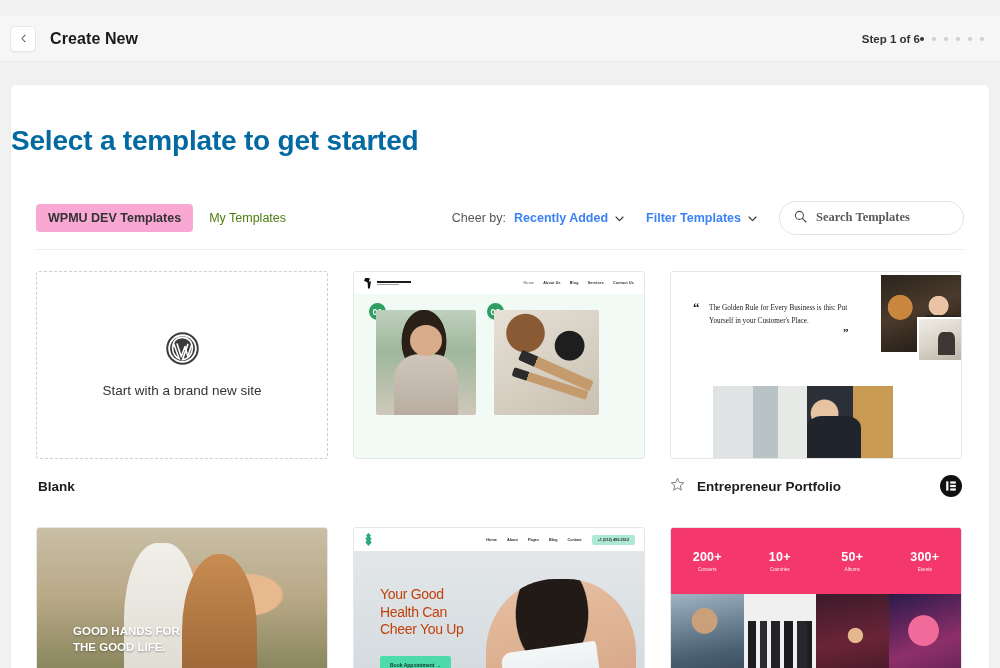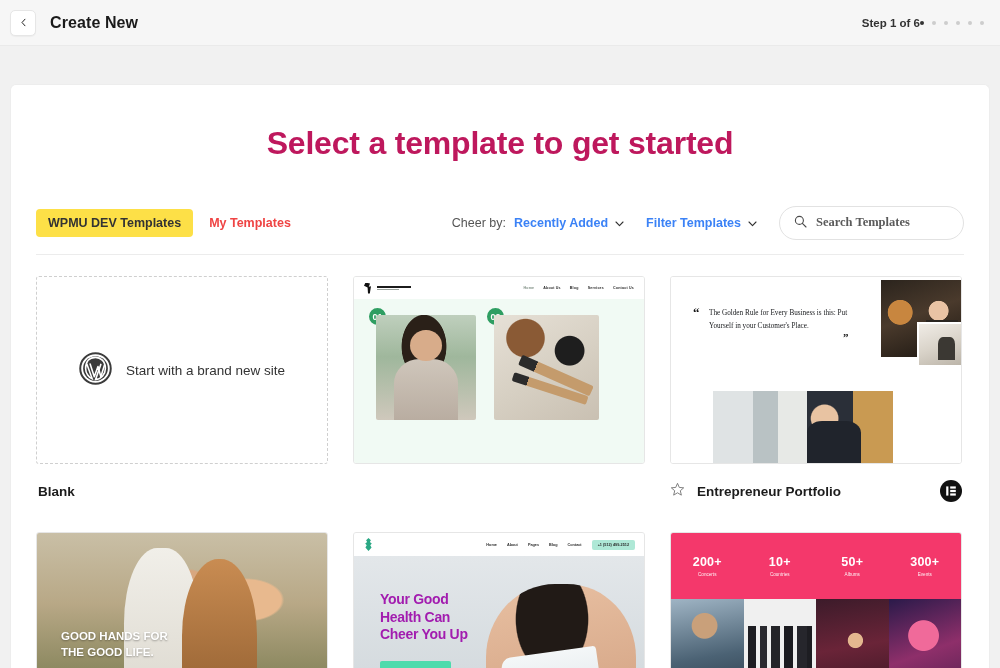--- a/index.html
+++ b/index.html
@@ -8,21 +8,21 @@
     width: 1000px; height: 668px;
     background: #f1f1f1;
     font-family: "Liberation Sans", sans-serif;
     overflow: hidden;
     color: #333;
   }
   #app { position: relative; width: 1000px; height: 668px; background: #f1f1f1; }
 
   
   .topbar {
-    position: absolute; left: 0; top: 0; width: 1000px; height: 46px;
+    position: absolute; left: 0; top: 16px; width: 1000px; height: 46px;
     background: #f6f6f6;
     border-bottom: 1px solid #eaeaea;
     display: flex; align-items: center;
   }
   .back-btn {
     width: 26px; height: 26px; margin-left: 10px;
     background: #ffffff; border: 1px solid #e6e6e6; border-radius: 5px;
     display: flex; align-items: center; justify-content: center;
     cursor: pointer; box-shadow: 0 1px 1px rgba(0,0,0,.04);
   }
@@ -44,39 +44,39 @@
   .panel {
     position: absolute; left: 10px; top: 84px;
     width: 980px; height: 600px;
     background: #ffffff;
     border: 1px solid #ededed;
     border-bottom: none;
     border-radius: 6px 6px 0 0;
     overflow: hidden;
   }
   .page-title {
-    margin-top: 40px; text-align: center;
-    font-size: 32px; font-weight: 700; color: #be185d; letter-spacing: -0.2px;
+    margin-top: 40px; 
+    font-size: 28px; font-weight: 700; color: #0369a1; letter-spacing: -0.2px;
   }
 
   
   .toolbar {
     margin: 45px 25px 0 25px;
     height: 48px;
     display: flex; align-items: center;
     border-bottom: 1px solid #ececec;
     padding-bottom: 16px;
   }
   .tabs { display: flex; align-items: center; gap: 4px; }
   .tab {
     font-size: 12.5px; font-weight: 700; color: #333;
     padding: 7px 12px; border-radius: 4px; cursor: pointer; white-space: nowrap;
   }
-  .tab.active { background: #fde047; }
-  .tab.inactive { font-weight: 700; color: #ef4444; }
+  .tab.active { background: #f9a8d4; }
+  .tab.inactive { font-weight: 400; color: #4d7c0f; }
 
   .toolbar-right { margin-left: auto; display: flex; align-items: center; gap: 22px; }
   .sortby { display: flex; align-items: center; gap: 8px; }
   .sortby-label { font-size: 12.5px; color: #555; }
   .dropdown {
     display: flex; align-items: center; gap: 7px;
     font-size: 12.5px; color: #3b82f6; font-weight: 600; cursor: pointer;
   }
   .chev { display: block; }
   .search {
@@ -97,21 +97,21 @@
   }
   .card { width: 292px; }
   .thumb {
     width: 292px; height: 188px;
     border: 1px solid #e6e6e6; border-radius: 3px;
     overflow: hidden; position: relative; background: #fff;
     cursor: pointer;
   }
   .thumb.blank {
     border: 1px dashed #cfcfcf;
-    display: flex; flex-direction: row; align-items: center; justify-content: center;
+    display: flex; flex-direction: column; align-items: center; justify-content: center;
     gap: 14px; background: #fff;
   }
   .blank-text { font-size: 13.5px; color: #333; }
 
   .card-foot {
     display: flex; align-items: center; gap: 12px;
     height: 38px; margin-top: 8px;
   }
   .card-title { font-size: 13.5px; font-weight: 700; color: #1c1c1c; }
   .card-title.blank-title { margin-left: 2px; }
@@ -211,21 +211,21 @@
   .gh { width:100%; height:100%; position:relative; overflow:hidden;
     background:
       radial-gradient(ellipse at 72% 36%, #e8b98e 0 12%, transparent 13%),
       radial-gradient(ellipse at 52% 30%, #d8a77f 0 10%, transparent 11%),
       linear-gradient(180deg,#c9bfa6 0%, #b8a886 38%, #8e8a62 72%, #6f7347 100%);
   }
   .gh::before { content:''; position:absolute; left:30%; top:8%; width:26%; height:92%;
     background: linear-gradient(180deg,#f1efe9,#dad6cc); border-radius: 44% 44% 0 0; }
   .gh::after { content:''; position:absolute; left:50%; top:14%; width:26%; height:86%;
     background: linear-gradient(180deg,#c98c52,#8e5c2e); border-radius: 48% 48% 0 0; }
-  .gh-txt { position:absolute; left:24px; top:96px; z-index:5;
+  .gh-txt { position:absolute; left:36px; top:96px; z-index:5;
     color:#fff; font-size:11.5px; font-weight:700; line-height:1.35;
     text-shadow: 0 1px 2px rgba(0,0,0,.35); }
   .gh-btn { position:absolute; left:36px; top:140px; z-index:5;
     width:68px; height:15px; border:1px solid rgba(255,255,255,.85); border-radius:1px;
     display:flex; align-items:center; justify-content:center;
     color:#fff; font-size:5px; letter-spacing:.3px; }
 
   
   .hl { width:100%; height:100%; position:relative; background:#dfe3e6; overflow:hidden; }
   .hl-nav { height:23px; background:#fff; display:flex; align-items:center; padding:0 9px; }
@@ -239,21 +239,21 @@
     background: linear-gradient(180deg,#e3e7ea 0%, #cfd6da 100%); }
   .hl-face { position:absolute; right:8px; top:28px; width:150px; height:160px;
     background:
       radial-gradient(ellipse at 44% 22%, #211a16 0 30%, transparent 31%),
       linear-gradient(170deg,#e8c0a2 0%, #d9ab8c 60%, #c29a7e 100%);
     border-radius: 46% 46% 40% 40%; }
   .hl-mask { position:absolute; right:44px; top:96px; width:96px; height:58px;
     background: linear-gradient(180deg,#f4f7f8,#dfe6e9); border-radius: 10px 4px 30px 30px;
     transform: rotate(-8deg); }
   .hl-h { position:absolute; left:26px; top:58px; z-index:4;
-    font-size:14px; font-weight:700; color:#a21caf; line-height:1.25; letter-spacing:-.3px; }
+    font-size:14px; font-weight:400; color:#c2410c; line-height:1.25; letter-spacing:-.3px; }
   .hl-btn { position:absolute; left:26px; top:128px; z-index:4;
     background:#4ddbac; color:#0c3a2d; font-size:5px; font-weight:700;
     padding:6px 10px; border-radius:2px; }
 
   
   .ms { width:100%; height:100%; background:#fff; position:relative; overflow:hidden; }
   .ms-band { height:66px; background:#f4386b; display:flex; align-items:center; }
   .ms-stat { flex:1; text-align:center; color:#fff; }
   .ms-num { font-size:12.5px; font-weight:700; letter-spacing:.2px; }
   .ms-lbl { font-size:4.6px; margin-top:3px; opacity:.92; }

